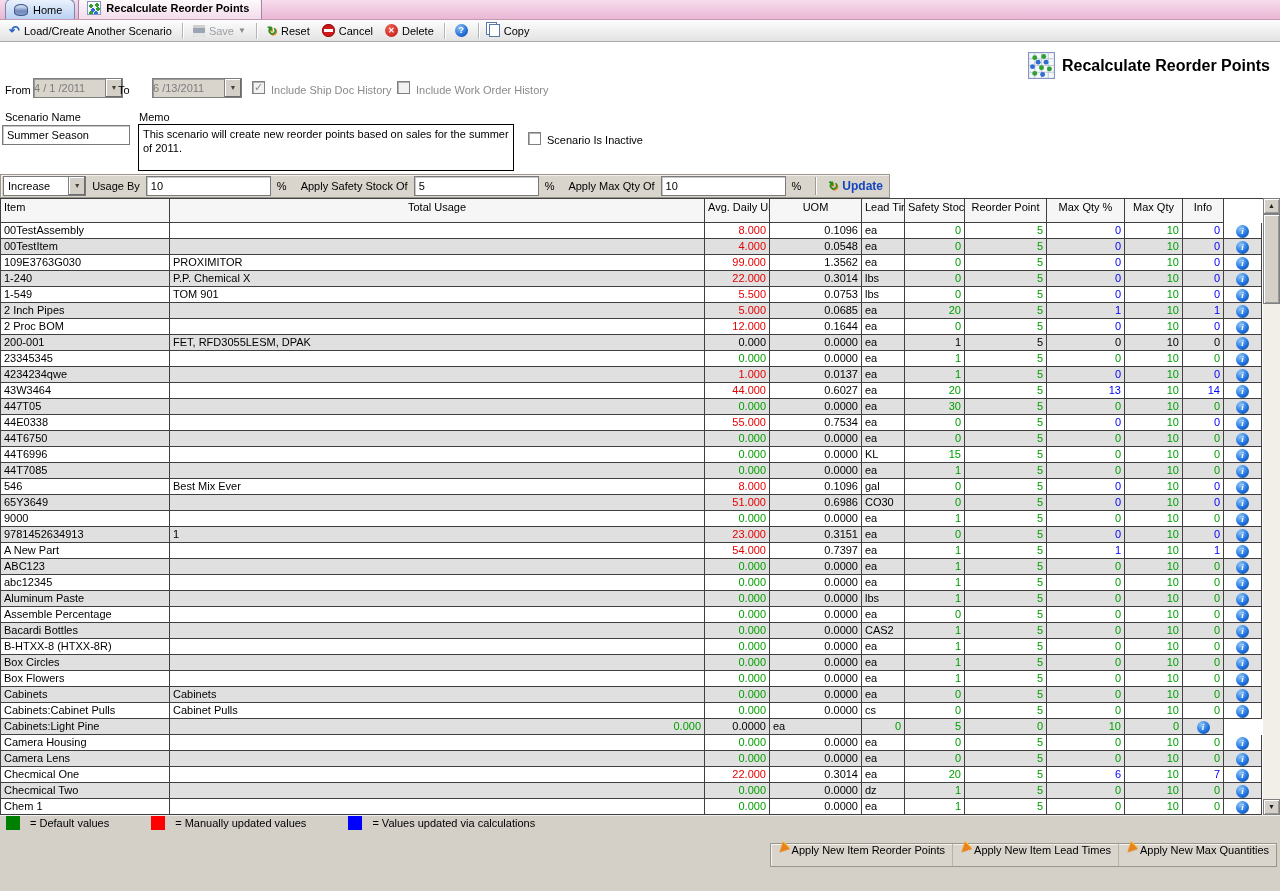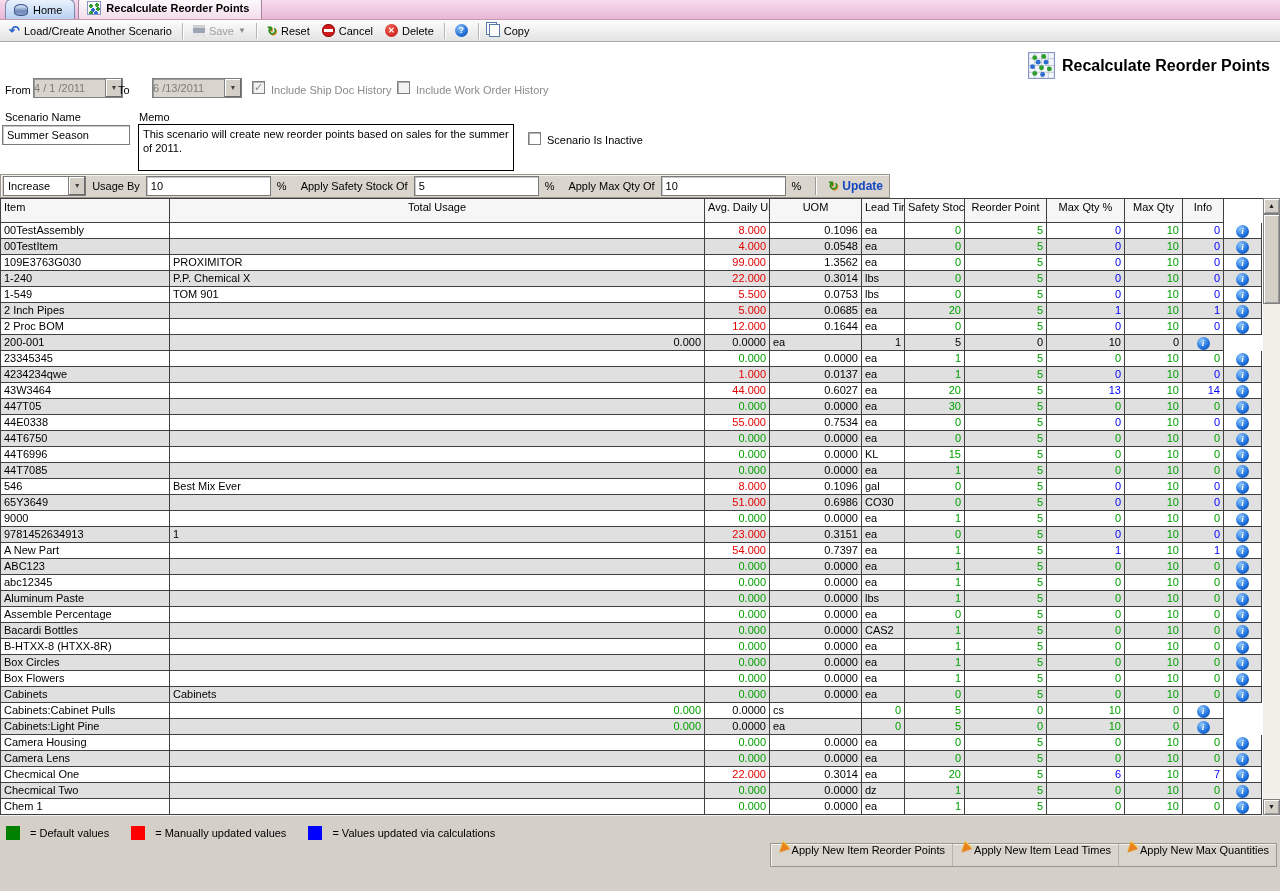--- a/index.html
+++ b/index.html
@@ -162,21 +162,21 @@
   .vscroll { position:absolute; right:0; top:0; width:17px; height:617px; background:#f1efe7; }
   .sbtn { position:absolute; left:0; width:17px; height:16px; background:#d4d0c8;
           border:1px solid #808080; box-shadow: inset 1px 1px 0 #fff, inset -1px -1px 0 #9a9a9a;
           font-size:7px; color:#202020; text-align:center; line-height:14px; }
   .sbtn.up { top:0; } .sbtn.down { bottom:0; }
   .sthumb { position:absolute; left:0; top:16px; width:17px; height:90px; background:#d4d0c8;
             border:1px solid #808080; box-shadow: inset 1px 1px 0 #fff, inset -1px -1px 0 #9a9a9a; }
 
   
   .legendbar { height:25px; background:#d4d0c8; border-top:1px solid #f2f0ea;
-               display:flex; align-items:flex-end; padding-left:6px; gap:4px; }
+               display:flex; align-items:flex-start; padding-left:6px; gap:24px; }
   .legend-item { display:flex; align-items:center; gap:10px; margin-right:18px; }
   .legend-swatch { width:14px; height:14px; display:inline-block; }
 
   
   .bottombar { height:30px; background:#d4d0c8; display:flex; justify-content:flex-end; align-items:center; padding-right:3px; }
   .btn-group { display:flex; border:1px solid #9a968e; background:#d9d5cd; box-shadow: inset 1px 1px 0 #f4f2ee; height:24px; }
   .apply-btn { display:flex; align-items:flex-start; gap:4px; padding:0 7px; border-left:1px solid #b8b4ac; cursor:default; }
   .apply-btn:first-child { border-left:none; }
   .apply-icon { width:0; height:0; display:inline-block;
                 border-left:10px solid #e8821e; border-top:5px solid transparent; border-bottom:5px solid transparent;
@@ -394,20 +394,21 @@
             <div class="tc left c-k">ea</div>
             <div class="tc num c-g">0</div>
             <div class="tc num c-g">5</div>
             <div class="tc num c-b">0</div>
             <div class="tc num c-g">10</div>
             <div class="tc num c-b">0</div>
             <div class="tc info"><span class="info-icon"></span></div>
           </div>
           <div class="trow alt">
             <div class="tc left">200-001</div>
+            <div class="tc left">FET, RFD3055LESM, DPAK</div>
             <div class="tc num c-k">0.000</div>
             <div class="tc num c-k">0.0000</div>
             <div class="tc left c-k">ea</div>
             <div class="tc num c-k">1</div>
             <div class="tc num c-k">5</div>
             <div class="tc num c-k">0</div>
             <div class="tc num c-k">10</div>
             <div class="tc num c-k">0</div>
             <div class="tc info"><span class="info-icon"></span></div>
           </div>
@@ -692,20 +693,21 @@
             <div class="tc left c-k">ea</div>
             <div class="tc num c-g">0</div>
             <div class="tc num c-g">5</div>
             <div class="tc num c-g">0</div>
             <div class="tc num c-g">10</div>
             <div class="tc num c-g">0</div>
             <div class="tc info"><span class="info-icon"></span></div>
           </div>
           <div class="trow">
             <div class="tc left">Cabinets:Cabinet Pulls</div>
+            <div class="tc left">Cabinet Pulls</div>
             <div class="tc num c-g">0.000</div>
             <div class="tc num c-k">0.0000</div>
             <div class="tc left c-k">cs</div>
             <div class="tc num c-g">0</div>
             <div class="tc num c-g">5</div>
             <div class="tc num c-g">0</div>
             <div class="tc num c-g">10</div>
             <div class="tc num c-g">0</div>
             <div class="tc info"><span class="info-icon"></span></div>
           </div>

